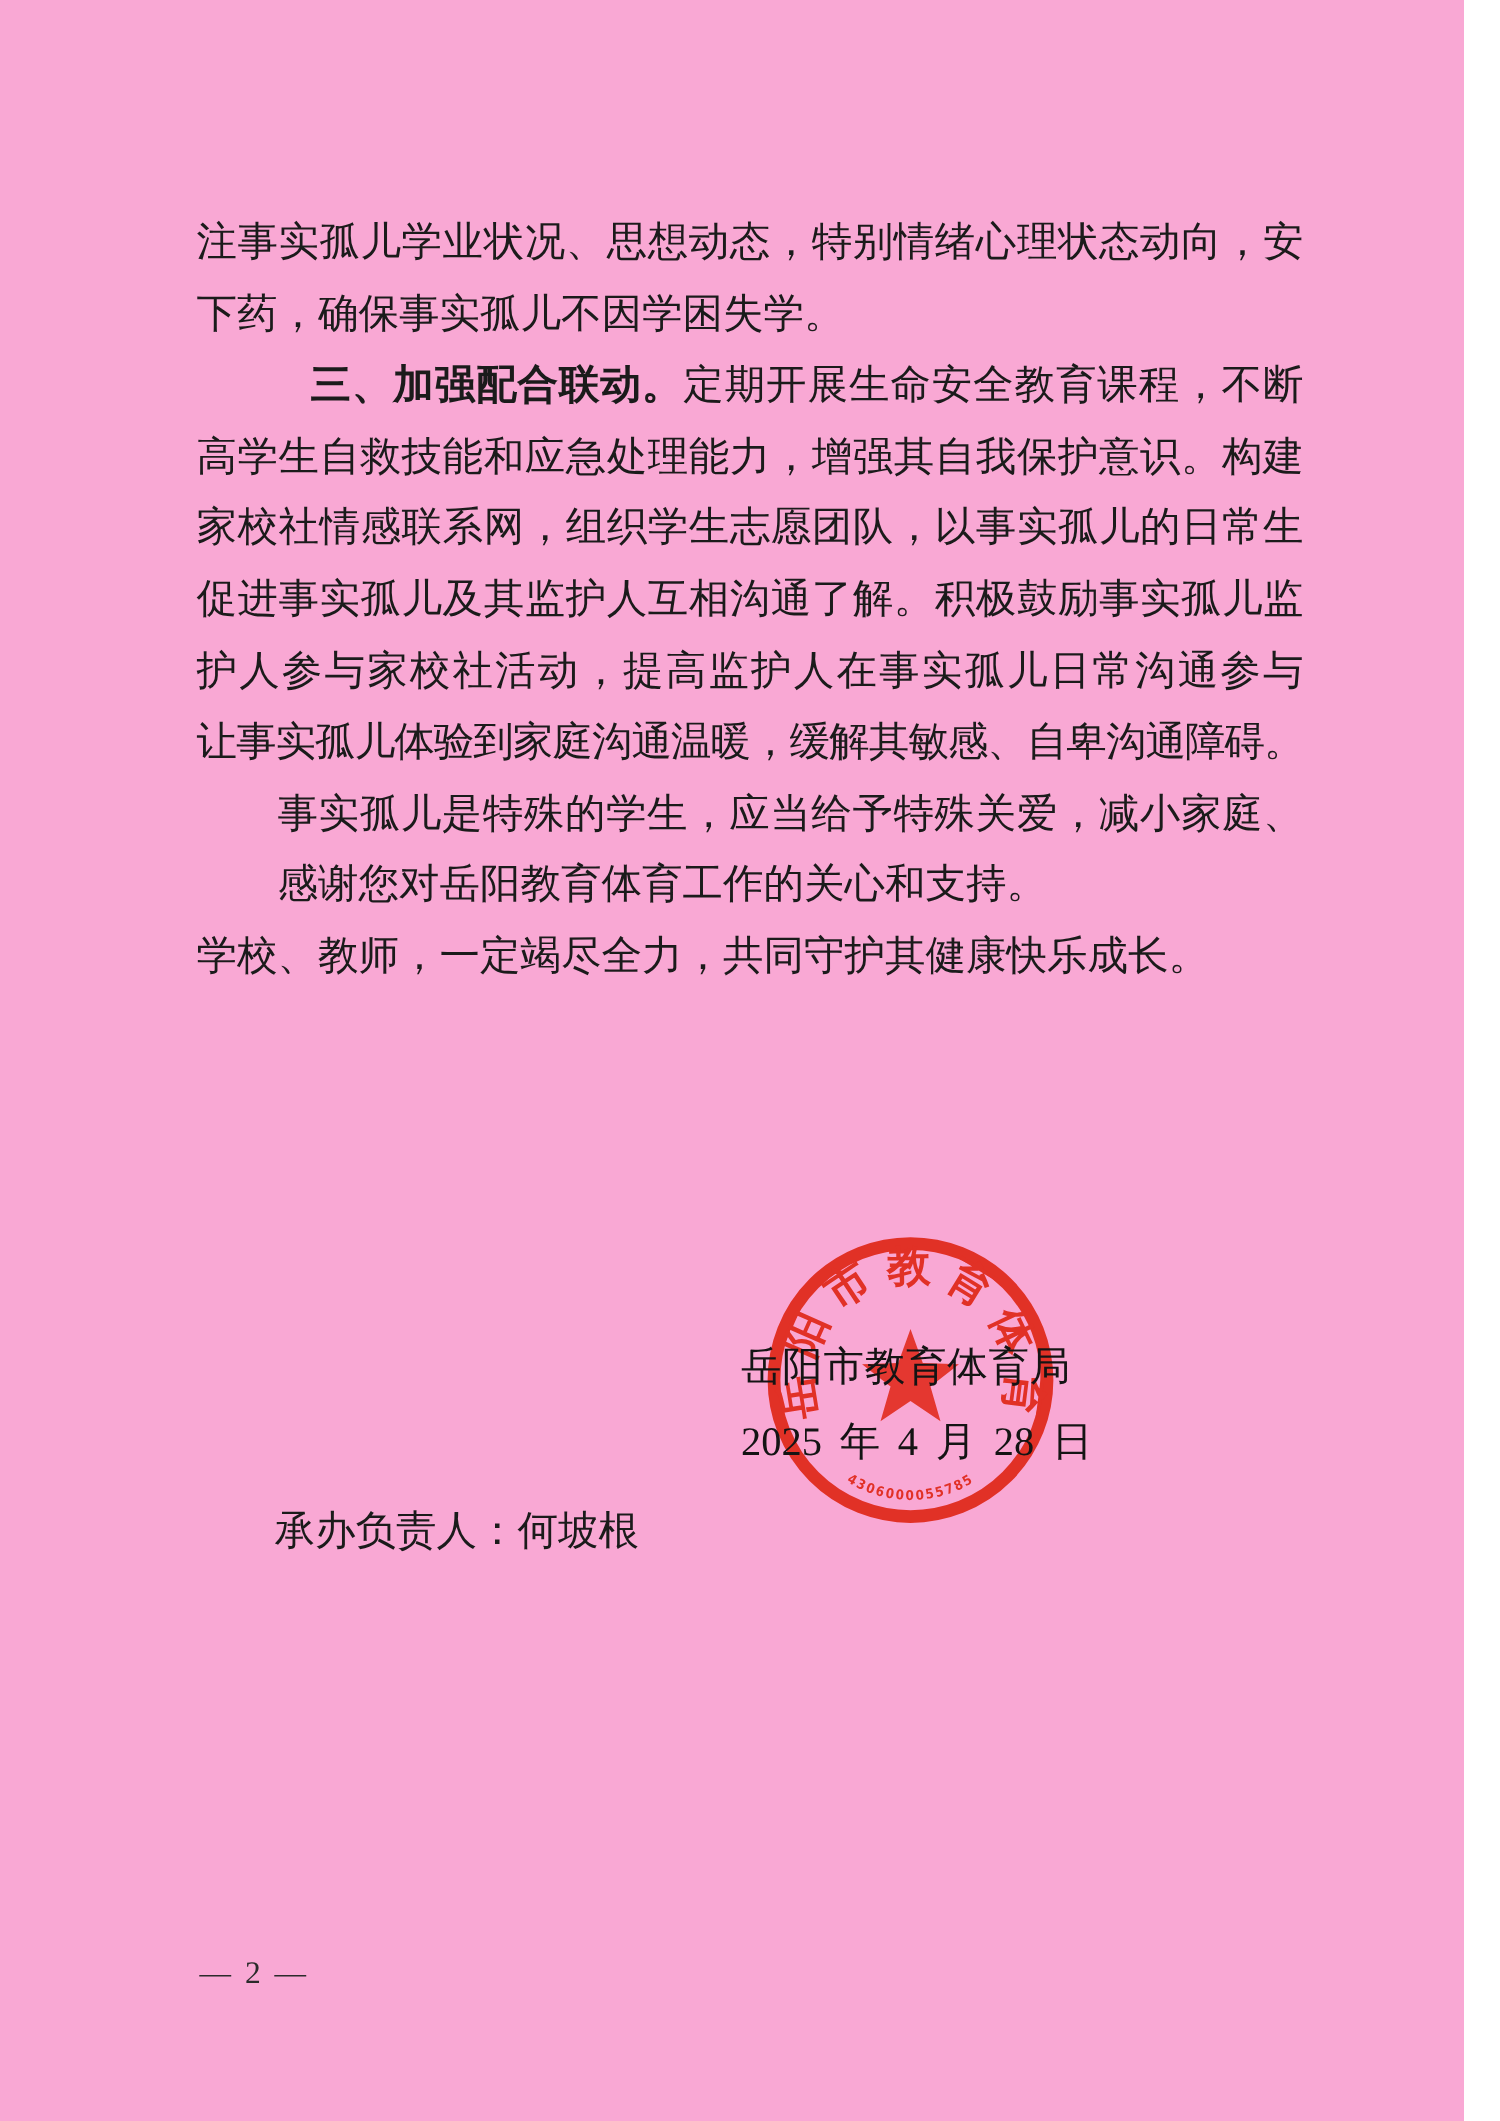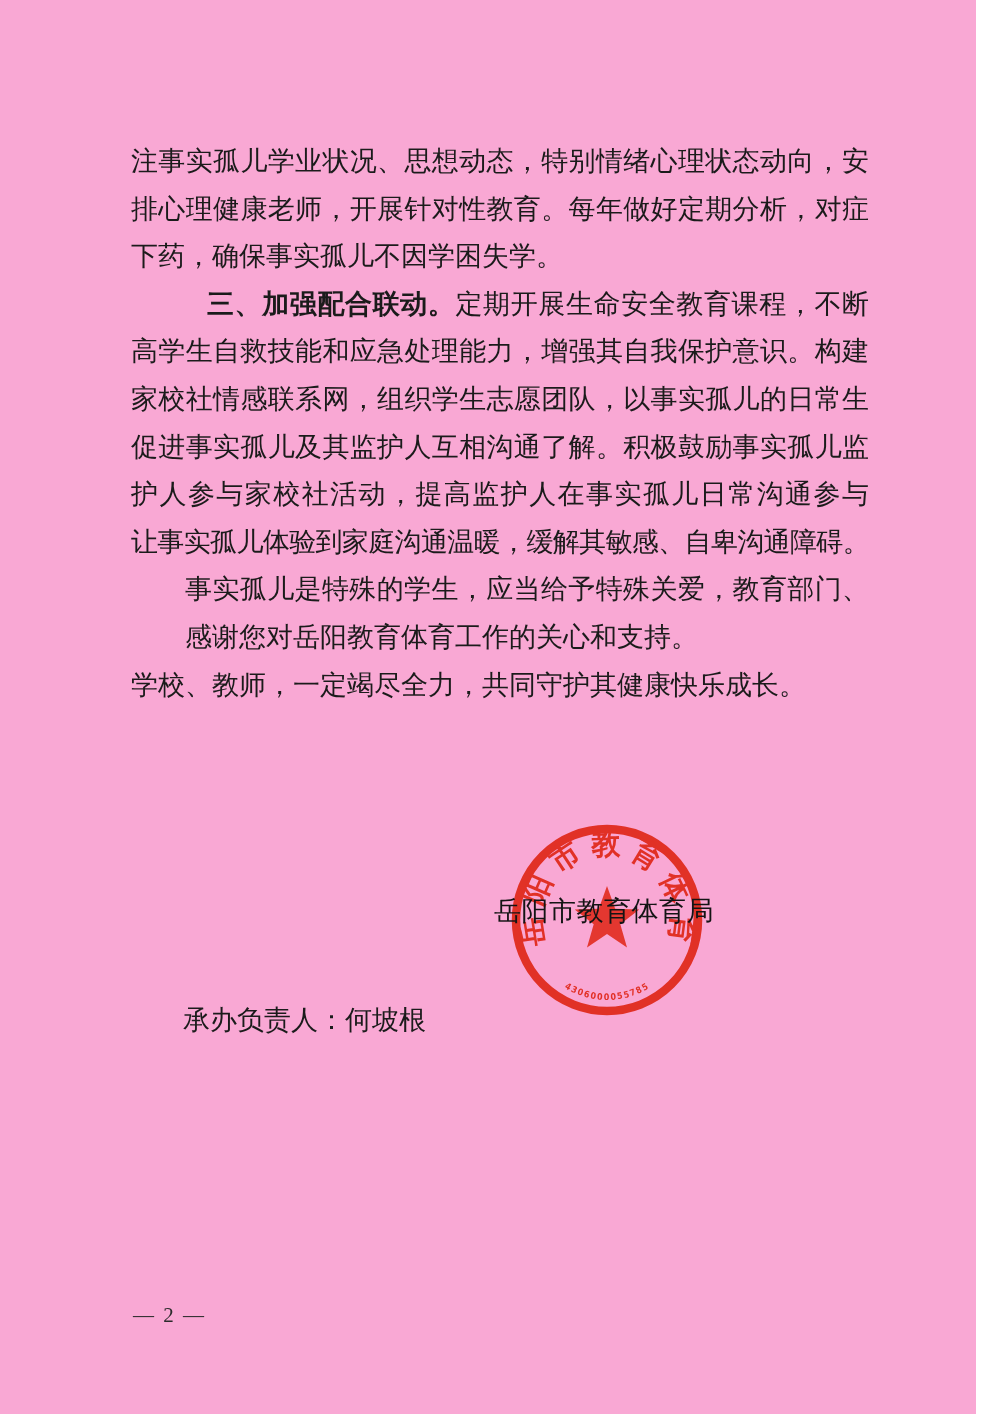--- a/index.html
+++ b/index.html
@@ -43,49 +43,49 @@
     font-size:21px;color:#2b2b2b;letter-spacing:2px;white-space:pre;
   }
 </style>
 </head>
 <body>
 
 <div class="page">
 
   <div class="body-text">
       <div class="bline j">注事实孤儿学业状况、思想动态，特别情绪心理状态动向，安</div>
-      <div class="bline j">排心理健康老师，开展针对性教育。每年做好定期分析，对症</div>
       <div class="bline">下药，确保事实孤儿不因学困失学。</div>
       <div class="bline j ind"><b>三、加强配合联动。</b>定期开展生命安全教育课程，不断提</div>
       <div class="bline j">高学生自救技能和应急处理能力，增强其自我保护意识。构建</div>
       <div class="bline j">家校社情感联系网，组织学生志愿团队，以事实孤儿的日常生</div>
       <div class="bline j">促进事实孤儿及其监护人互相沟通了解。积极鼓励事实孤儿监</div>
       <div class="bline j">护人参与家校社活动，提高监护人在事实孤儿日常沟通参与度，</div>
       <div class="bline j tight">让事实孤儿体验到家庭沟通温暖，缓解其敏感、自卑沟通障碍。</div>
-      <div class="bline j ind">事实孤儿是特殊的学生，应当给予特殊关爱，教育部门、</div>
+      <div class="bline j ind">事实孤儿是特殊的学生，应当给予特殊关爱，减小家庭、</div>
       <div class="bline ind">感谢您对岳阳教育体育工作的关心和支持。</div>
       <div class="bline">学校、教师，一定竭尽全力，共同守护其健康快乐成长。</div>
     </div>
 
   <svg class="seal" viewBox="0 0 200 200" xmlns="http://www.w3.org/2000/svg">
     <defs>
       <path id="arcTop" d="M 41.2 127.9 A 66 66 0 1 1 160.8 127.9" fill="none"></path>
       <path id="arcBottom" d="M 55.1 165.5 A 80 80 0 0 0 146.9 165.5" fill="none"></path>
     </defs>
     <circle cx="101" cy="100" r="91" fill="none" stroke="#e02718" stroke-width="8.5"></circle>
     <polygon fill="#e02718" opacity="0.95" points="101,66 109.2,88.7 133.3,89.5 114.3,104.3 121,127.5 101,114 81,127.5 87.7,104.3 68.7,89.5 92.8,88.7"></polygon>
     <text font-size="29" fill="#e02718" font-weight="600" font-family="Liberation Serif, DejaVu Serif, serif">
       <textPath href="#arcTop" startOffset="4" textLength="292" lengthAdjust="spacing">岳阳市教育体育局</textPath>
     </text>
     <text font-size="9" fill="#e02718" font-weight="700" letter-spacing="1.5" font-family="DejaVu Sans, sans-serif">
       <textPath href="#arcBottom" startOffset="4" textLength="90" lengthAdjust="spacingAndGlyphs">4306000055785</textPath>
     </text>
   </svg>
 
   <div class="sig org">岳阳市教育体育局</div>
+  <div class="sig date">2025 年 4 月 28 日</div>
 
   <div class="contacts">
     <div class="contact-line">承办负责人：何坡根</div>
   </div>
 
   <div class="page-number">— 2 —</div>
 
 </div>
 
 </body></html>

